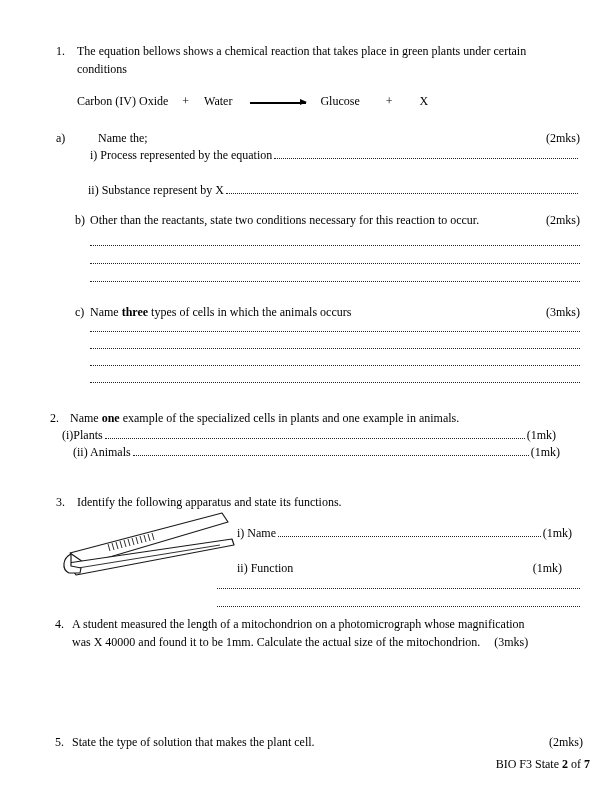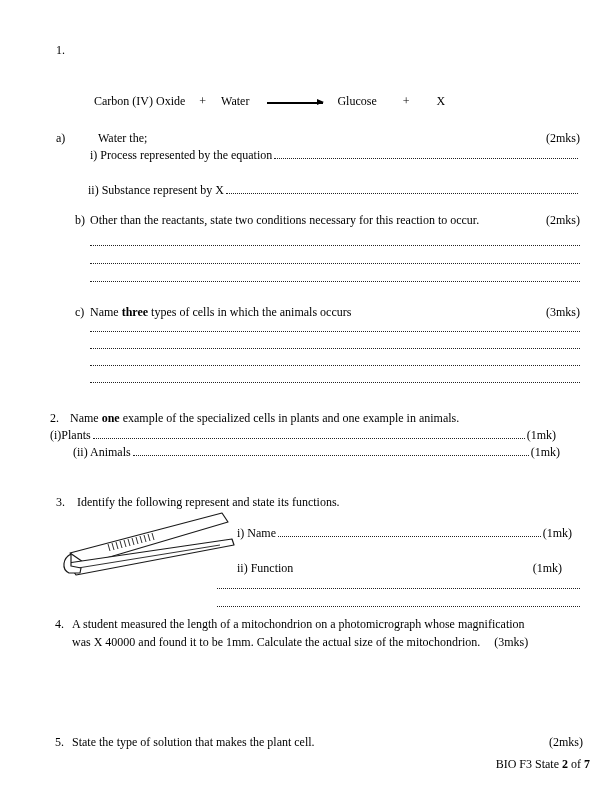--- a/index.html
+++ b/index.html
@@ -35,35 +35,39 @@
   svg .hatch { stroke:#1a1a1a; stroke-width:0.9; }
   svg .thin { stroke:#1a1a1a; stroke-width:0.9; fill:none; }
 </style>
 </head>
 <body>
 
 <div class="page">
 
   <div class="ab row" style="left:56px; top:42px; right:34px;">
     <span class="num w21">1.</span>
+    <span class="lh18">
+      <span style="display:block;">The equation bellows shows a chemical reaction that takes place in green plants under certain</span>
+      <span style="display:block;">conditions</span>
+    </span>
   </div>
 
-  <div class="ab eq" style="left:94px; top:93px;">
+  <div class="ab eq" style="left:77px; top:93px;">
     <span>Carbon (IV) Oxide</span>
     <span class="ml14">+</span>
     <span class="ml15">Water</span>
     <span class="arrow ml18"></span>
     <span class="ml14">Glucose</span>
     <span class="ml26">+</span>
     <span class="ml27">X</span>
   </div>
 
   <div class="ab row" style="left:56px; top:130px; right:32px;">
     <span class="num w42">a)</span>
-    <span>Water the;</span>
+    <span>Name the;</span>
     <span class="sp"></span>
     <span>(2mks)</span>
   </div>
 
   <div class="ab row" style="left:90px; top:147px; right:32px;">
     <span>i) Process represented by the equation</span>
     <span class="leader"></span>
   </div>
 
   <div class="ab row" style="left:88px; top:182px; right:32px;">
@@ -93,34 +97,34 @@
     <div class="dotline h16"></div>
     <div class="dotline h16"></div>
     <div class="dotline h16"></div>
     <div class="dotline h16"></div>
   </div>
 
   <div class="ab row" style="left:50px; top:410px; right:32px;">
     <span class="num w20">2.</span>
     <span><span>Name </span><b>one</b><span> example of the specialized cells in plants and one example in animals.</span></span>
   </div>
-  <div class="ab row" style="left:50px; top:427px; right:56px;">
+  <div class="ab row" style="left:62px; top:427px; right:56px;">
     <span>(i)Plants</span>
     <span class="leader"></span>
     <span>(1mk)</span>
   </div>
   <div class="ab row" style="left:73px; top:444px; right:52px;">
     <span>(ii) Animals</span>
     <span class="leader"></span>
     <span>(1mk)</span>
   </div>
 
   <div class="ab row" style="left:56px; top:494px; right:32px;">
     <span class="num w21">3.</span>
-    <span>Identify the following represent and state its functions.</span>
+    <span>Identify the following apparatus and state its functions.</span>
   </div>
 
   <svg class="ab" style="left:62px; top:503px;" width="175" height="78" viewBox="0 0 175 78">
     <path class="ln" d="M8,50 L160,10 L166,19 L24,61 Z"></path>
     <path class="ln" d="M6,60 L170,36 L172,42 L14,72 Z"></path>
     <path class="thin" d="M16,65 L158,42"></path>
     <path class="ln" d="M9,51 C1,55 -1,66 7,70 L18,70 L19,65 L9,63 Z"></path>
     <g>
       <path class="hatch" d="M46,41 L48,48"></path>
       <path class="hatch" d="M50,40 L52,47"></path>

